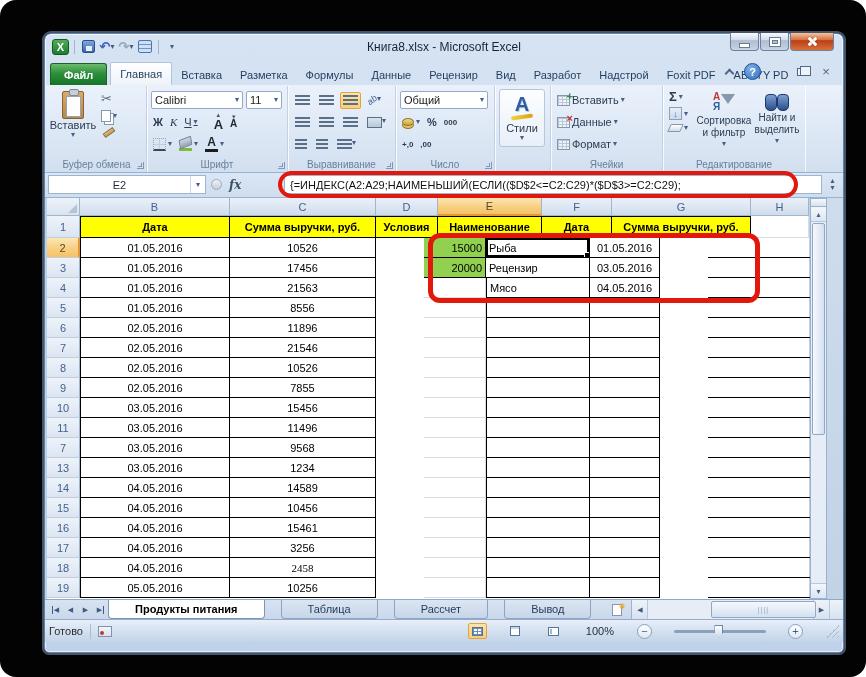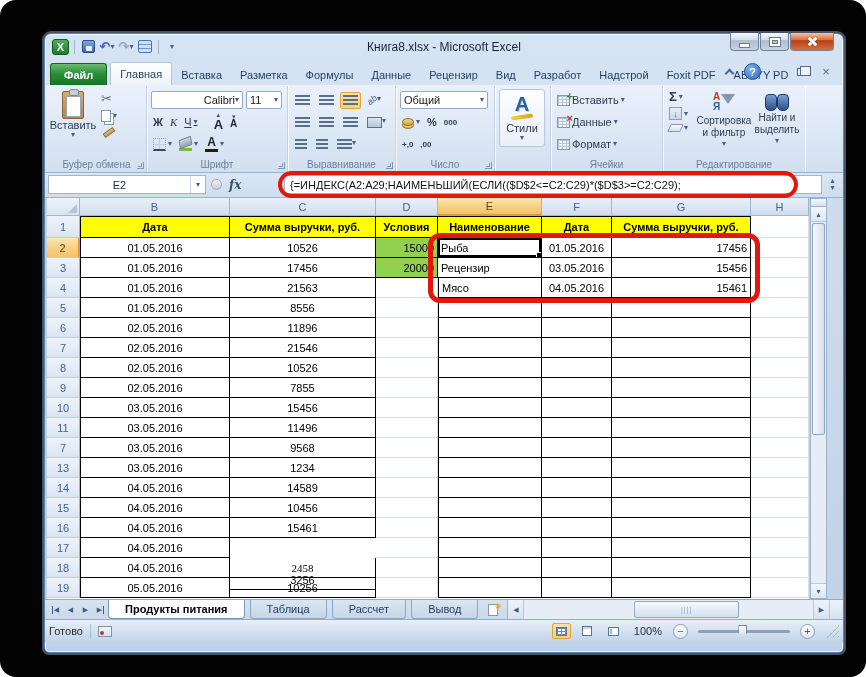--- a/index.html
+++ b/index.html
@@ -160,58 +160,58 @@
   .ch.hsel{background:linear-gradient(#fce7b4,#f8d38a 45%,#f4c266);border-bottom:2px solid #e5973a;color:#584624;}
   .grow{display:flex;height:20px;}
   .grow.r1{height:22px;}
   .rh{width:33px;background:linear-gradient(#eef3fa,#dbe5f1);border-right:1px solid #9eb6ce;border-bottom:1px solid #c0cedd;
       color:#44628c;font-size:11px;display:flex;align-items:center;justify-content:center;flex:none;}
   .rh.hsel{background:linear-gradient(#fce7b4,#f8d38a 45%,#f4c266);border-right:2px solid #e5973a;color:#584624;}
   .cell{height:100%;font-size:11px;display:flex;align-items:center;padding:0 3px;color:#000;flex:none;overflow:hidden;white-space:nowrap;}
   .plain{border-right:1px solid #d6dde6;border-bottom:1px solid #d6dde6;}
   .tbl{border-right:1px solid #000;border-bottom:1px solid #000;}
   .bt{border-top:1px solid #000;} .bl{border-left:1px solid #000;}
-  .c{justify-content:center;} .r{justify-content:flex-end;} .l{justify-content:flex-start;}
+  .c{justify-content:center;} .r{justify-content:flex-end;margin-left:48px;} .l{justify-content:flex-start;}
   .yellow{background:#ffff00;font-weight:700;}
   .green{background:#92d050;}
   .selcell{position:relative;box-shadow:inset 0 0 0 2px #000;}
   .selcell::after{content:'';position:absolute;right:-1px;bottom:-1px;width:4px;height:4px;background:#000;border:1px solid #fff;}
   .vscroll{position:absolute;right:16px;top:0;width:17px;height:401px;background:#e7edf6;border:1px solid #9bb2cd;display:flex;flex-direction:column;}
   .vs-split{height:8px;background:linear-gradient(#f6f9fc,#d7e2ef);border-bottom:1px solid #9bb2cd;}
   .vs-btn{height:15px;display:flex;align-items:center;justify-content:center;color:#44618d;font-size:8px;background:linear-gradient(#f3f7fb,#dce6f1);border-bottom:1px solid #b7c8dd;}
   .vs-thumb{height:212px;margin:1px;background:linear-gradient(90deg,#f6f9fd,#d4e0ef);border:1px solid #91a7c4;border-radius:2px;}
   .vs-fill{flex:1;}
   .gridfill{position:absolute;right:0;top:0;width:16px;height:401px;background:linear-gradient(#cfdcec,#c2d3e6);}
 
   
   .sheetbar{position:absolute;top:565px;left:0;right:0;height:20px;background:linear-gradient(#d8e3f1,#c9d8ea);
             border-top:1px solid #8ea9c9;display:flex;align-items:stretch;font-size:11px;padding-left:3px;}
   .nbtn{width:15px;display:flex;align-items:center;justify-content:center;color:#3f5c80;font-size:7px;}
   .nbtn .barl{border-left:1px solid #3f5c80;padding-left:1px;}
   .nbtn .barr{border-right:1px solid #3f5c80;padding-right:1px;}
-  .stab{padding:0 16px;display:flex;align-items:center;border:1px solid #8ba6c4;border-top:none;border-radius:0 0 4px 4px;
-        margin-right:5px;background:linear-gradient(#dce6f2,#c7d5e7);color:#1f3a5f;white-space:nowrap;}
+  .stab{padding:0 26px;display:flex;align-items:center;border:1px solid #8ba6c4;border-top:none;border-radius:0 0 4px 4px;
+        margin-right:16px;background:linear-gradient(#dce6f2,#c7d5e7);color:#1f3a5f;white-space:nowrap;}
   .stab.active{background:#fff;font-weight:700;color:#000;border-color:#7c97b6;}
   .addsheet{width:20px;display:flex;align-items:center;justify-content:center;position:relative;}
   .addsheet .pg{width:10px;height:12px;background:#fff;border:1px solid #8598ac;}
   .addsheet .star{position:absolute;right:2px;top:2px;color:#e8a33d;font-size:8px;font-weight:700;}
   .hs-zone{flex:1;display:flex;align-items:stretch;margin-left:4px;border-left:1px solid #9db4cf;}
   .hs-btn{width:16px;display:flex;align-items:center;justify-content:center;color:#3f5c80;font-size:7px;background:linear-gradient(#eef3f9,#d7e2ef);border-right:1px solid #b7c8dd;}
   .hs-track{flex:1;background:#e7edf6;position:relative;}
   .hs-thumb{position:absolute;left:38%;top:1px;bottom:1px;width:105px;background:linear-gradient(#f6f9fd,#d4e0ef);border:1px solid #91a7c4;border-radius:2px;
             display:flex;align-items:center;justify-content:center;color:#8fa6c2;font-size:7px;letter-spacing:1px;}
   .hs-end{width:14px;background:linear-gradient(#eef3f9,#d7e2ef);border-left:1px solid #b7c8dd;display:flex;align-items:center;justify-content:center;color:#3f5c80;font-size:7px;}
 
   
   .statusbar{position:absolute;top:585px;left:0;right:0;height:23px;background:linear-gradient(#e7eff9,#d0deee 60%,#c4d4e8);
              border-top:1px solid #96accc;display:flex;align-items:center;padding:0 4px;font-size:11px;color:#2d2d2d;}
   .sb-sep{width:1px;height:15px;background:#aabccf;margin:0 7px;}
   .i-macro{width:14px;height:11px;border:1px solid #7d93ad;background:linear-gradient(#f2f6fb,#d9e3ef);position:relative;}
   .i-macro::after{content:'';position:absolute;left:1px;bottom:1px;width:4px;height:4px;border-radius:50%;background:#c0392b;}
-  .sb-right{margin-left:auto;display:flex;align-items:center;gap:7px;}
+  .sb-right{margin-left:auto;display:flex;align-items:center;gap:19px;}
   .vb{width:19px;height:16px;border:1px solid transparent;border-radius:2px;display:flex;align-items:center;justify-content:center;}
   .vb.on{background:linear-gradient(#fde3a7,#f9cf7e);border-color:#e2a33c;}
   .i-normal{width:11px;height:9px;background:
      repeating-linear-gradient(to right,#6f8db2 0 1px,transparent 1px 4px),
      repeating-linear-gradient(to bottom,#6f8db2 0 1px,transparent 1px 3px),#fff;border:1px solid #55759c;}
   .i-playout{width:10px;height:10px;background:#fff;border:1px solid #55759c;box-shadow:inset 0 2px 0 #c9d6e6;}
   .i-pbreak{width:11px;height:9px;background:#fff;border:1px solid #55759c;box-shadow:inset 0 0 0 1px #fff, inset 3px 0 0 #9fb8d4;}
   .zoomtxt{margin:0 4px;color:#1d2a3d;}
   .zbtn{width:15px;height:15px;border-radius:50%;border:1px solid #8ba0ba;background:linear-gradient(#fdfeff,#dfe8f2);
         display:flex;align-items:center;justify-content:center;color:#44608a;font-size:11px;line-height:1;}
@@ -322,21 +322,21 @@
                 <span class="i-brush"></span>
               </div>
           </div>
         </div>
         <div class="glabel">Буфер обмена</div>
         <div class="launcher"></div>
       </div>
 
       <div class="rgroup g-font">
         <div class="rrow">
-          <div class="combo" style="width:92px;justify-content:flex-end;">
+          <div class="combo" style="width:92px;">
               <span>Calibri</span>
               <span class="dd">▾</span>
             </div>
           <div class="combo" style="width:36px;">
               <span>11</span>
               <span class="dd">▾</span>
             </div>
         </div>
         <div class="rrow">
           <div class="sbtn fbold">
@@ -724,21 +724,21 @@
               <div class="cell tbl c" style="width: 146px;">15461</div>
               <div class="cell plain r" style="width: 62px;"></div>
               <div class="cell tbl l bl" style="width: 104px;"></div>
               <div class="cell tbl c" style="width: 70px;"></div>
               <div class="cell tbl r" style="width: 139px;"></div>
               <div class="cell plain" style="width: 58px;"></div>
             </div>
             <div class="grow">
               <div class="rh">17</div>
               <div class="cell tbl c bl" style="width: 150px;">04.05.2016</div>
-              <div class="cell tbl c" style="width: 146px; margin-top: 32px;">3256</div>
+              <div class="cell tbl c" style="width: 146px;">3256</div>
               <div class="cell plain r" style="width: 62px;"></div>
               <div class="cell tbl l bl" style="width: 104px;"></div>
               <div class="cell tbl c" style="width: 70px;"></div>
               <div class="cell tbl r" style="width: 139px;"></div>
               <div class="cell plain" style="width: 58px;"></div>
             </div>
             <div class="grow">
               <div class="rh">18</div>
               <div class="cell tbl c bl" style="width: 150px;">04.05.2016</div>
               <div class="cell tbl c" style="width: 146px; font-family: Liberation Serif, serif;">2458</div>

